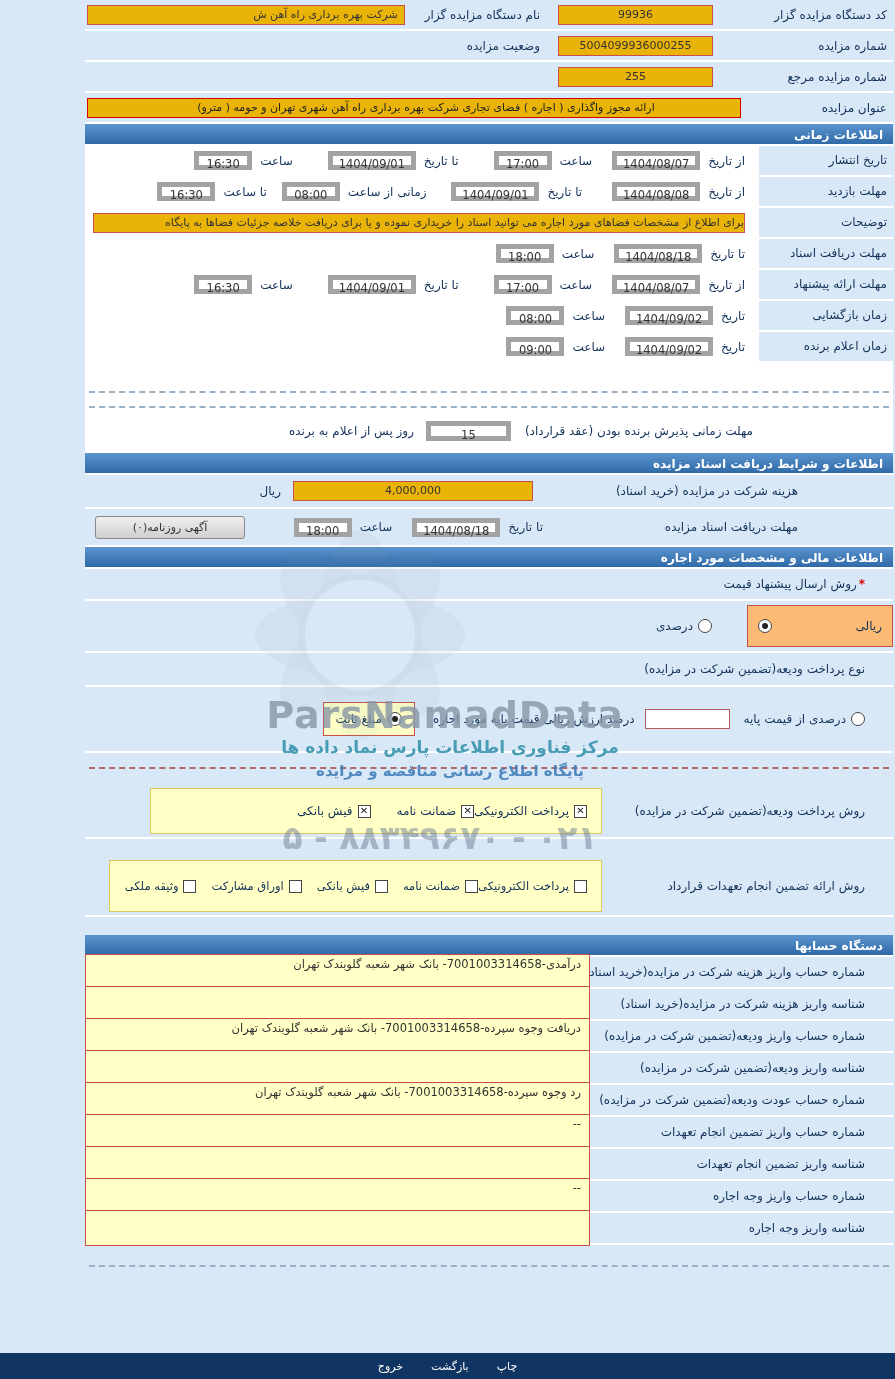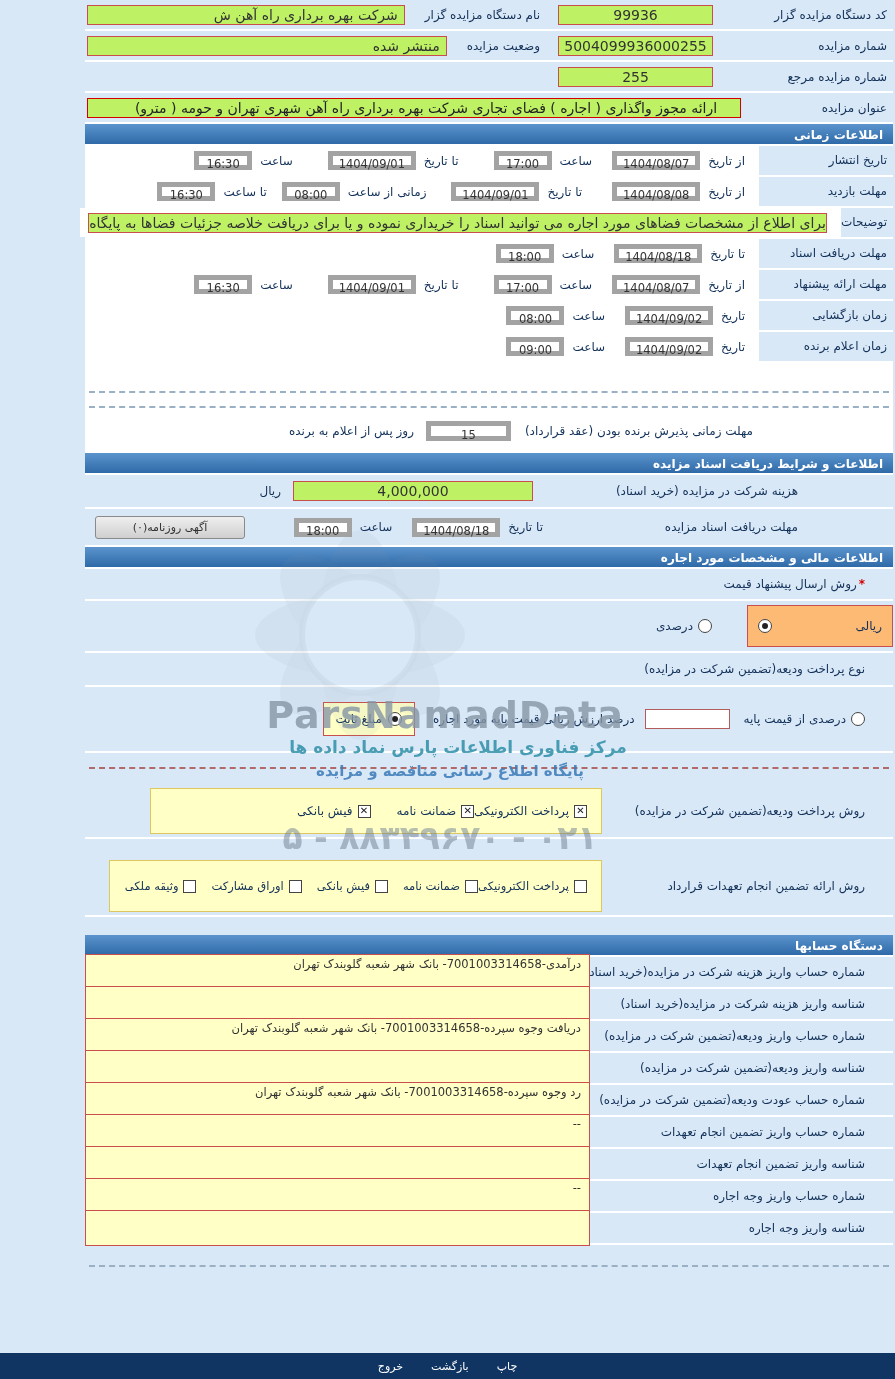--- a/index.html
+++ b/index.html
@@ -16,22 +16,22 @@
   }
   .content { position:absolute; top:0; right:2px; left:85px; z-index:1; }
 
   
   .row { display:flex; align-items:center; height:31px; border-bottom:2px solid #fff; }
   .lbl { text-align:right; padding-right:6px; color:#13325a; }
   .lbl.w148 { width:146px; }
   .lbl.mid { margin-left:10px; margin-right:12px; white-space:nowrap; }
 
   .field {
-    background:#bef264; border:1px solid #c94f4f;
-    height:20px; line-height:18px; font-size:14px; color:#333;
+    background:#eab308; border:1px solid #c94f4f;
+    height:20px; line-height:18px; font-size:11px; color:#333;
     overflow:hidden; white-space:nowrap;
   }
   .field.short { width:155px; margin-right:34px; text-align:center; }
   .field.grow  { flex:1; margin-right:10px; margin-left:2px; text-align:right; padding:0 6px; }
   .field.title { flex:1; margin-right:6px; margin-left:2px; text-align:center; border-color:#d40000; color:#222;padding-left:24px; }
 
   .sec-hdr {
     height:22px; line-height:22px; padding-right:10px;
     background:linear-gradient(#5b94cd,#2f6aa8);
     color:#fff; font-weight:bold; font-size:12px;
@@ -133,21 +133,21 @@
   .footer span { cursor:pointer; }
 
   
   .wm { position:absolute; z-index:2; pointer-events:none; }
   .wm-logo { left:160px; top:465px; opacity:.16; }
   .wm-brand {
     left:235px; top:693px; width:420px; text-align:center;
     font-size:38px; font-weight:bold; letter-spacing:1px;
     color:#8796a6; opacity:.8;
   }
-  .wm-line1 { left:258px; top:737px; width:400px; text-align:center;
+  .wm-line1 { left:250px; top:737px; width:400px; text-align:center;
     font-size:17px; font-weight:bold; color:#2e8fa8; opacity:.85; }
   .wm-line2 { left:250px; top:762px; width:400px; text-align:center;
     font-size:15px; font-weight:bold; color:#3a7ab8; opacity:.85; }
   .wm-phone { left:210px; top:818px; width:460px; text-align:center;
     font-size:33px; font-weight:bold; letter-spacing:3px;
     color:rgba(110,125,145,.5); direction:ltr; }
 </style>
 </head>
 <body>
 
@@ -159,21 +159,20 @@
       <div class="lbl w148">کد دستگاه مزایده گزار</div>
       <div class="field short">99936</div>
       <div class="lbl mid">نام دستگاه مزایده گزار</div>
       <div class="field grow">شرکت بهره برداری راه آهن ش</div>
     </div>
 
     <div class="row">
       <div class="lbl w148">شماره مزایده</div>
       <div class="field short">5004099936000255</div>
       <div class="lbl mid">وضعیت مزایده</div>
-      <div class="field grow">منتشر شده</div>
     </div>
 
     <div class="row">
       <div class="lbl w148">شماره مزایده مرجع</div>
       <div class="field short">255</div>
     </div>
 
     <div class="row">
       <div class="lbl w148">عنوان مزایده</div>
       <div class="field title">ارائه مجوز واگذاری ( اجاره ) فضای تجاری شرکت بهره برداری راه آهن شهری تهران و حومه ( مترو)</div>

